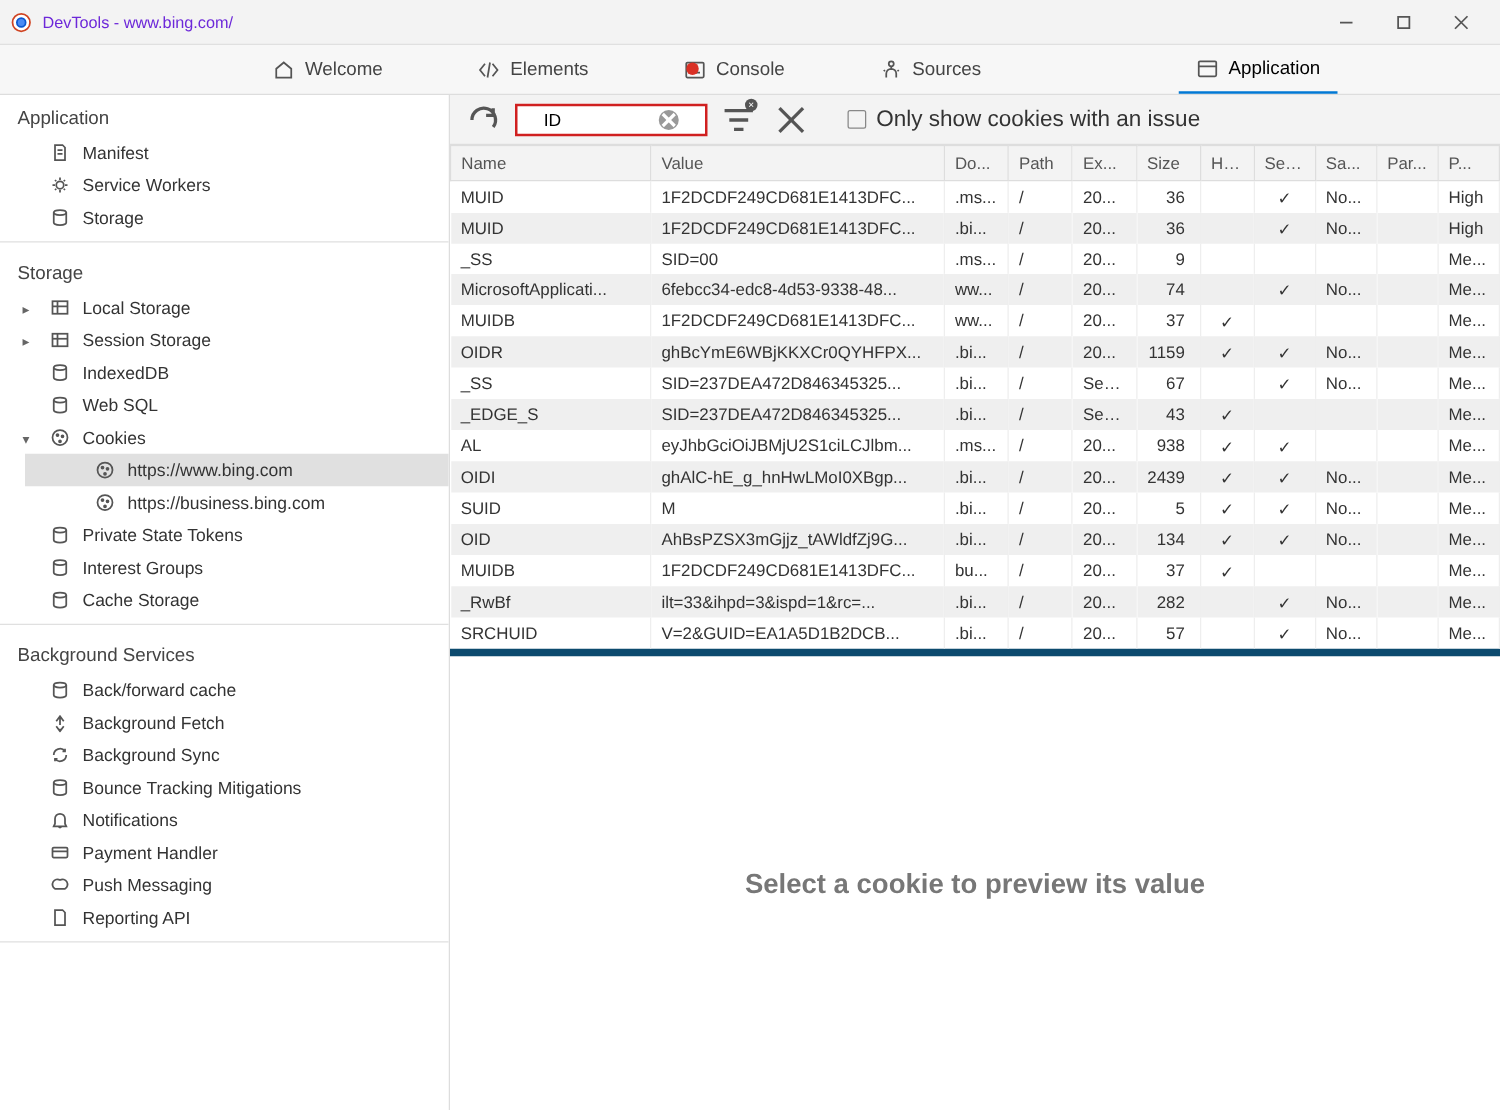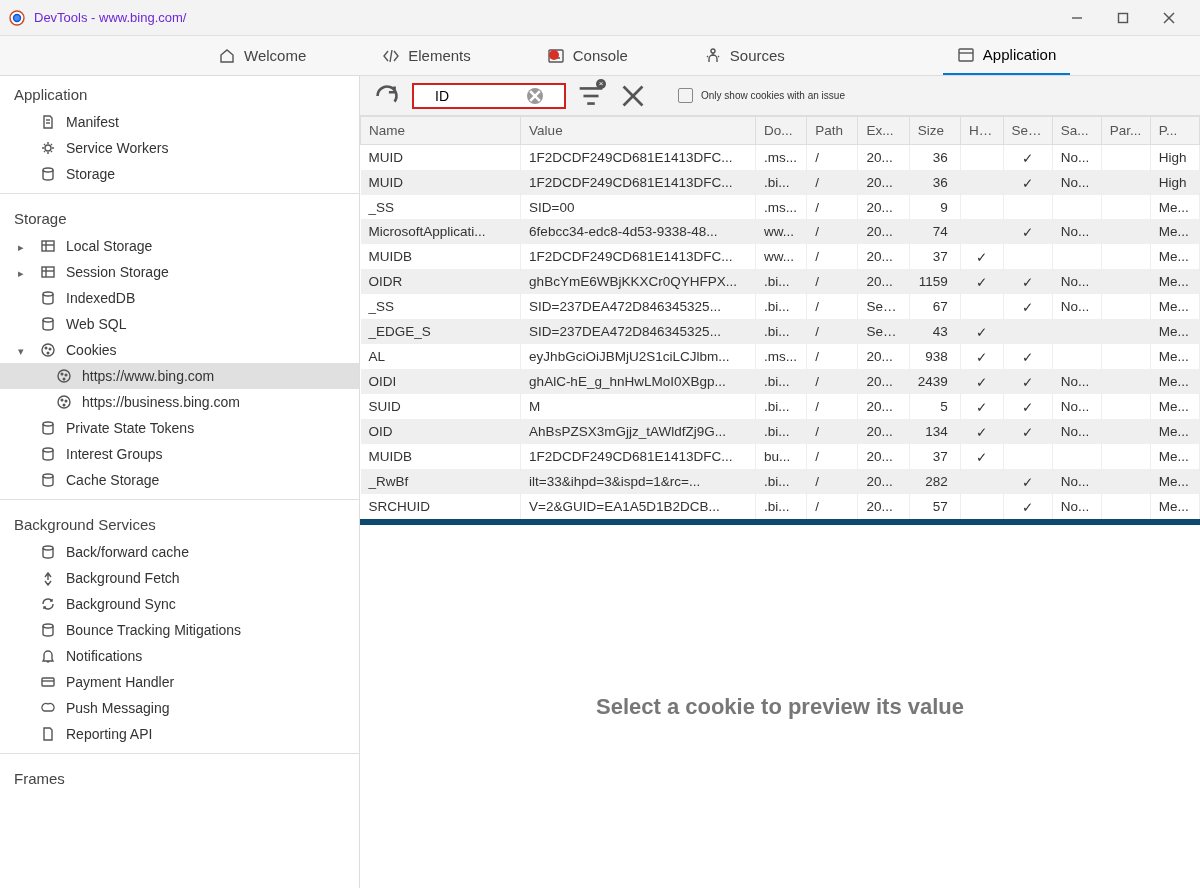--- a/index.html
+++ b/index.html
@@ -21,21 +21,21 @@
 .divider { width: 1px; height: 22px; background: #ccc; margin: 0 4px; }
 .right-tools { margin-left: auto; display: flex; align-items: center; gap: 6px; padding-right: 8px; }
 
 
 .main { display: flex; height: calc(100% - 76px); }
 .sidebar { width: 360px; border-right: 1px solid #ddd; overflow: auto; background: #fff; position: relative; }
 .sidebar::-webkit-scrollbar { width: 14px; }
 .sidebar::-webkit-scrollbar-thumb { background: #c0c0c0; border-radius: 7px; }
 .section-title { padding: 10px 14px 6px 14px; font-size: 15px; color: #444; }
 .tree-item { display: flex; align-items: center; gap: 10px; padding: 4px 14px 4px 40px; font-size: 14px; cursor: pointer; height: 26px; }
-.tree-item.l2 { padding-left: 56px; }
+.tree-item.l2 { padding-left: 56px; margin-left: 20px; }
 .tree-item .arrow { position: absolute; left:18px; width: 10px; }
 .tree-item svg.icn { width: 16px; height: 16px; flex-shrink:0; }
 .tree-item.selected { background: #e0e0e0; }
 .tree-sep { height: 1px; background: #e0e0e0; margin: 6px 0; }
 
 
 .content { flex: 1; display: flex; flex-direction: column; }
 
 
 .filterbar { height: 40px; display: flex; align-items: center; gap: 8px; padding: 0 10px; background: #f3f3f3; border-bottom: 1px solid #ddd; }
@@ -361,21 +361,20 @@
         <span>Push Messaging</span>
       </div>
     <div class="tree-item itemrow">
         <svg class="icn" viewBox="0 0 16 16">
           <path d="M4 2h6l2 2v10H4z"></path>
         </svg>
         <span>Reporting API</span>
       </div>
 
     <div class="tree-sep"></div>
-    <div class="section-title">Frames</div>
   </div>
 
   <div class="content">
 
     <div class="filterbar">
       <div class="toolbtn">
           <svg viewBox="0 0 18 18">
             <path d="M4 9a5 5 0 119 3M13 4v3h-3"></path>
           </svg>
         </div>
@@ -397,21 +396,21 @@
           <span style="position:absolute;right:2px;top:0;width:10px;height:10px;border-radius:50%;background:#555;color:#fff;font-size:8px;line-height:10px;text-align:center">×</span>
         </div>
       <div class="toolbtn">
           <svg viewBox="0 0 18 18">
             <line x1="4" y1="4" x2="14" y2="14"></line>
             <line x1="14" y1="4" x2="4" y2="14"></line>
           </svg>
         </div>
       <div style="width:12px"></div>
       <div class="checkbox"></div>
-      <span style="font-size:10px;">Only show cookies with an issue</span>
+      <span style="font-size:18px;">Only show cookies with an issue</span>
     </div>
 
     <div class="tablewrap">
       <table>
         <colgroup>
           <col class="c-name">
             <col class="c-value">
             <col class="c-dom">
             <col class="c-path">
             <col class="c-exp">

